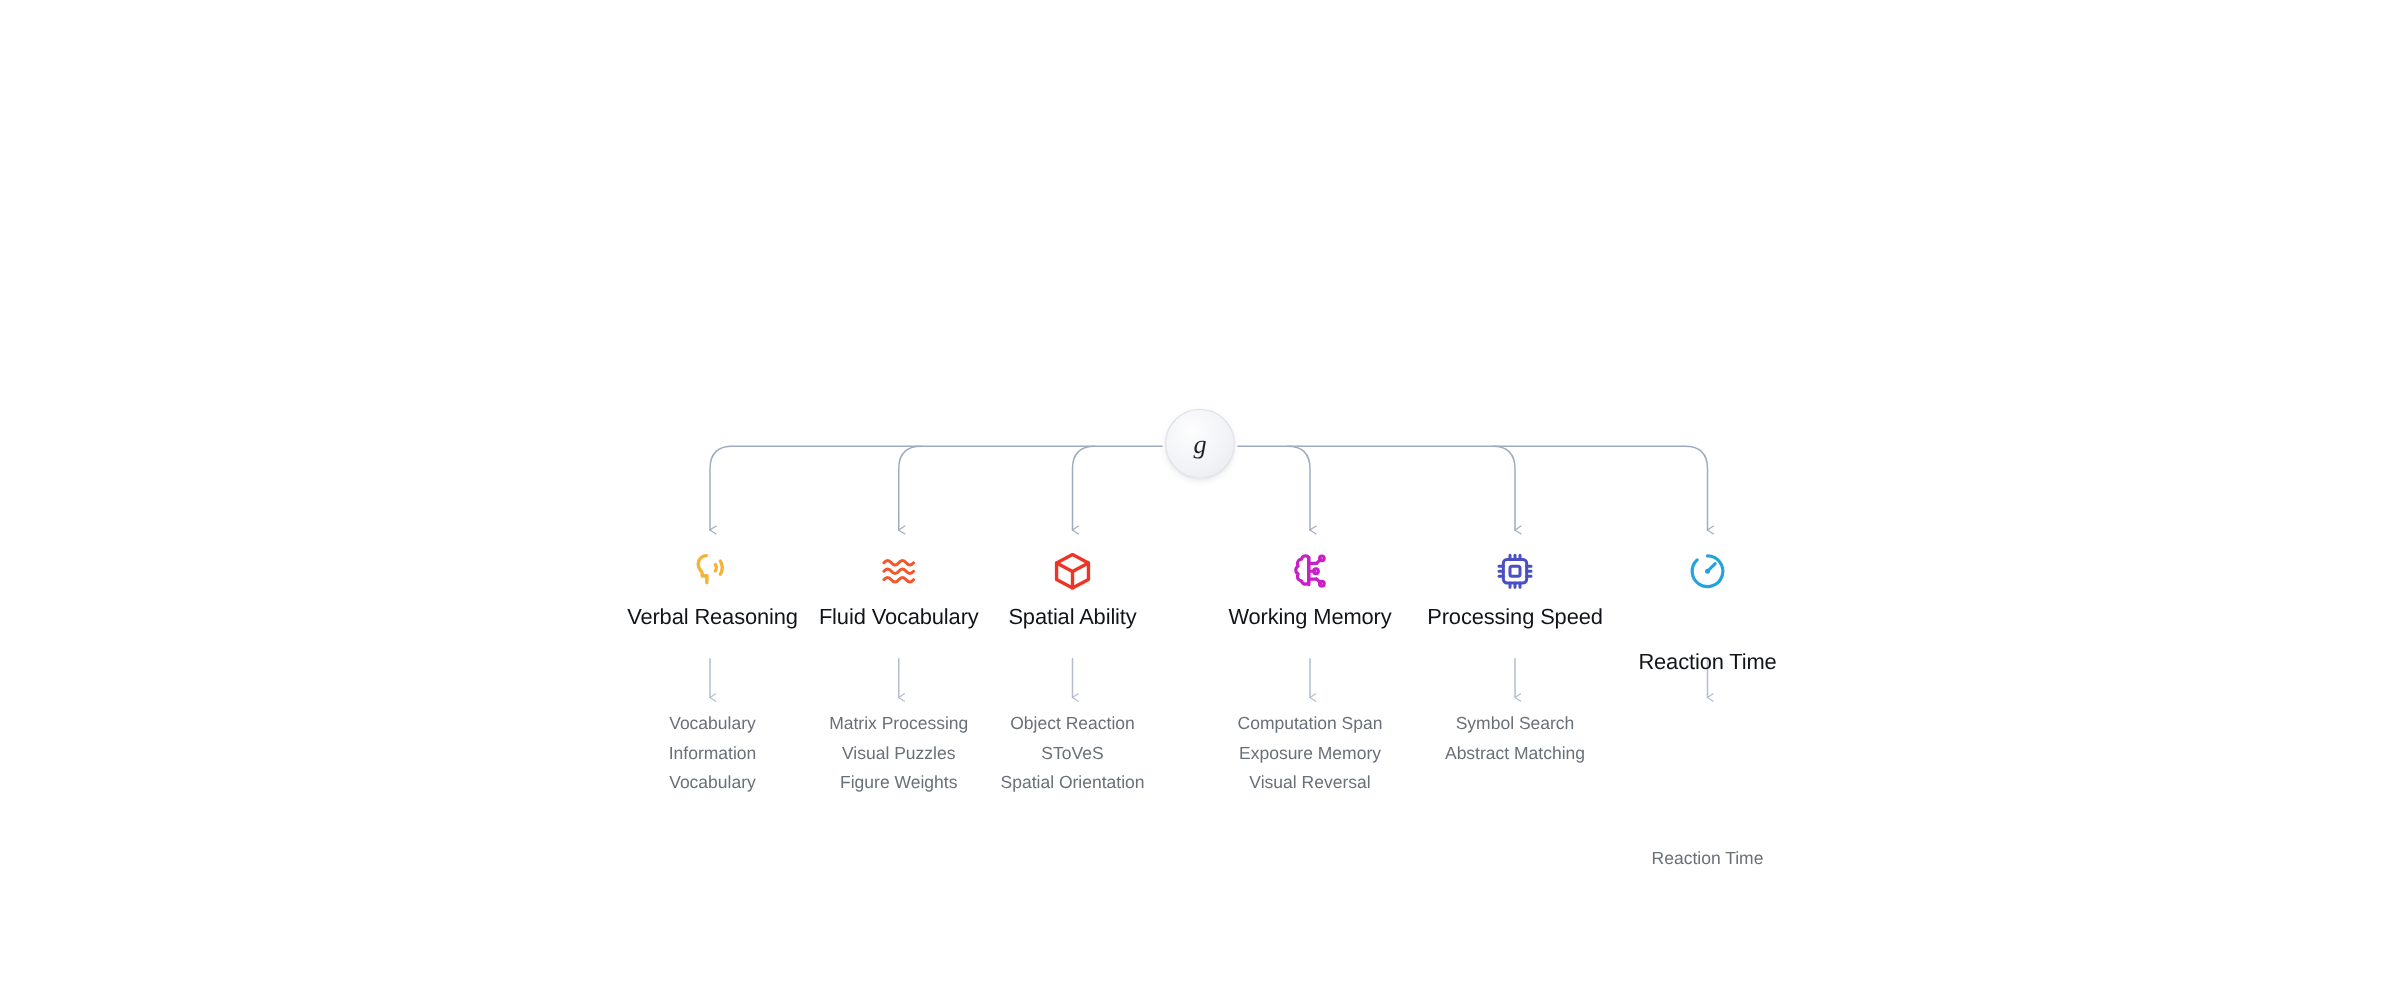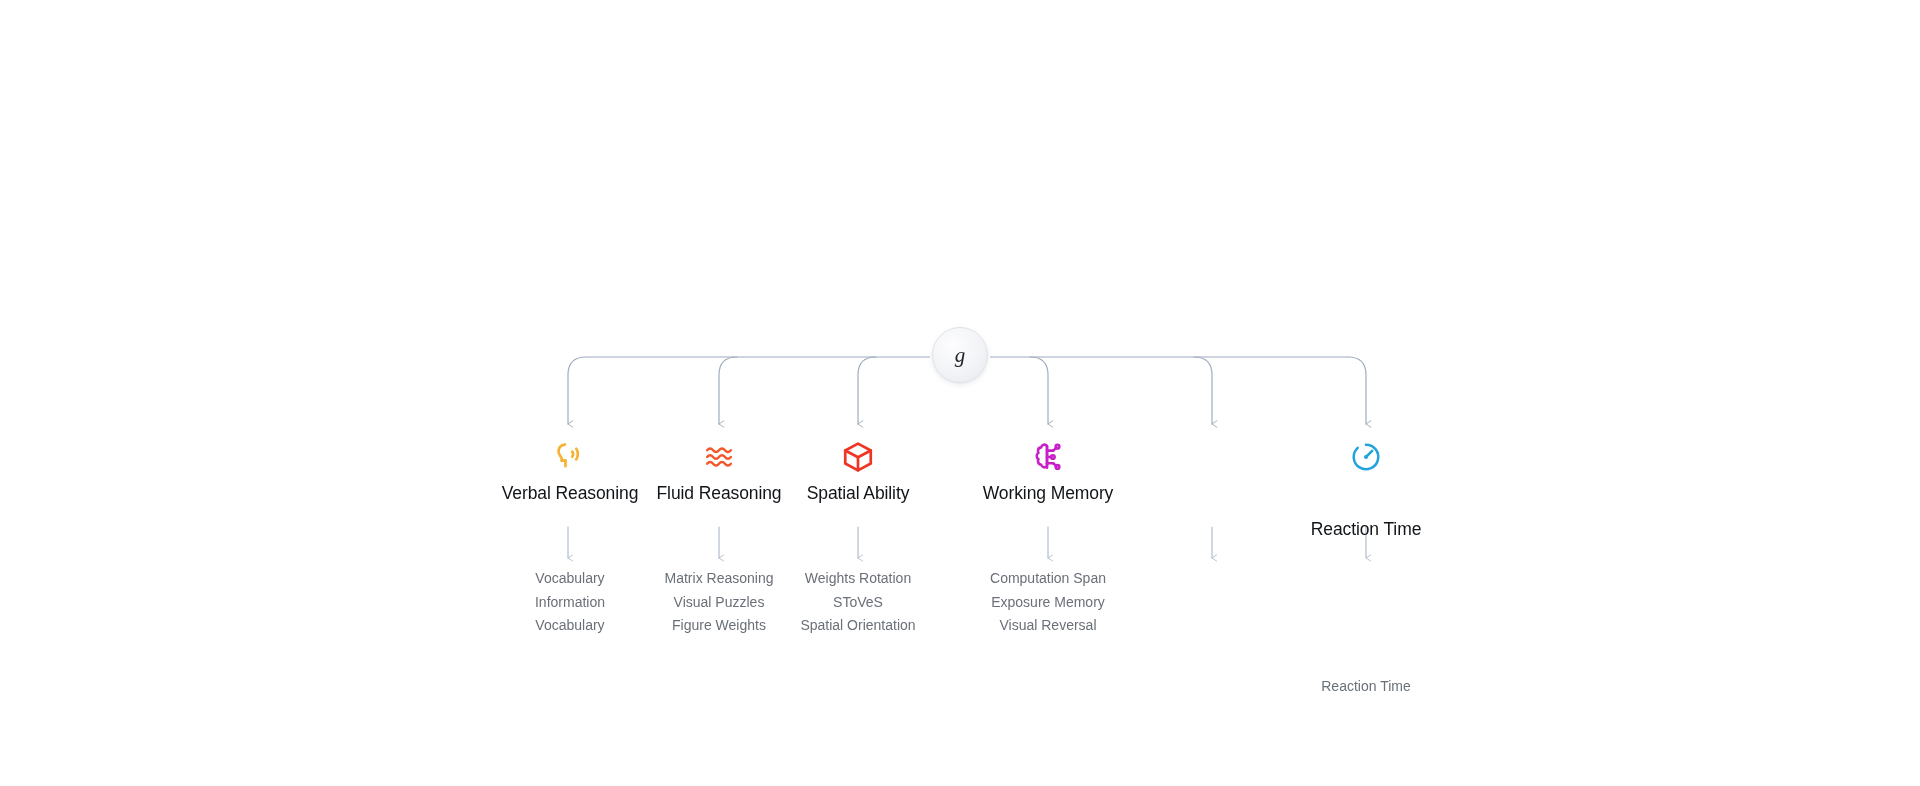--- a/index.html
+++ b/index.html
@@ -153,41 +153,41 @@
   </div>
 
   <div class="domain" style="left:719px;">
     <div class="domain-icon">
       <svg width="30" height="30" viewBox="0 0 24 24" fill="none" stroke="#f4562a" stroke-width="1.9" stroke-linecap="round" stroke-linejoin="round">
         <path d="M2.5 6.6c1.6-1.9 3.2-1.9 4.75 0 1.6 1.9 3.2 1.9 4.75 0 1.6-1.9 3.2-1.9 4.75 0 1.55 1.9 3.15 1.9 4.75 0"></path>
         <path d="M2.5 12c1.6-1.9 3.2-1.9 4.75 0 1.6 1.9 3.2 1.9 4.75 0 1.6-1.9 3.2-1.9 4.75 0 1.55 1.9 3.15 1.9 4.75 0"></path>
         <path d="M2.5 17.4c1.6-1.9 3.2-1.9 4.75 0 1.6 1.9 3.2 1.9 4.75 0 1.6-1.9 3.2-1.9 4.75 0 1.55 1.9 3.15 1.9 4.75 0"></path>
       </svg>
     </div>
-    <div class="domain-label">Fluid Reasoning</div>
-    <div class="sub-arrow"></div>
-    <div class="sub-list">
-      <div class="sub-item">Matrix Reasoning</div>
+    <div class="domain-label">Fluid Vocabulary</div>
+    <div class="sub-arrow"></div>
+    <div class="sub-list">
+      <div class="sub-item">Matrix Processing</div>
       <div class="sub-item">Visual Puzzles</div>
       <div class="sub-item">Figure Weights</div>
     </div>
   </div>
 
   <div class="domain" style="left:858px;">
     <div class="domain-icon">
       <svg width="34" height="34" viewBox="0 0 24 24" fill="none" stroke="#f03423" stroke-width="1.9" stroke-linecap="round" stroke-linejoin="round">
         <path d="M12 2.6 21 7.4v9.2L12 21.4 3 16.6V7.4z"></path>
         <path d="M3 7.4 12 12.2 21 7.4"></path>
         <path d="M12 12.2V21.4"></path>
       </svg>
     </div>
     <div class="domain-label">Spatial Ability</div>
     <div class="sub-arrow"></div>
     <div class="sub-list">
-      <div class="sub-item">Weights Rotation</div>
+      <div class="sub-item">Object Reaction</div>
       <div class="sub-item">SToVeS</div>
       <div class="sub-item">Spatial Orientation</div>
     </div>
   </div>
 
   <div class="domain" style="left:1048px;">
     <div class="domain-icon">
       <svg width="34" height="34" viewBox="0 0 24 24" fill="none" stroke="#c81fc8" stroke-width="1.8" stroke-linecap="round" stroke-linejoin="round">
         <path d="M11.3 4.2a2.3 2.3 0 0 0-4.1 1c-1.3.1-2.3 1.2-2.3 2.5 0 .5.2 1 .4 1.4-.8.4-1.3 1.2-1.3 2.2 0 1 .5 1.8 1.3 2.2-.2.4-.4.9-.4 1.4 0 1.3 1 2.4 2.3 2.5a2.3 2.3 0 0 0 4.1 1z"></path>
         <path d="M11.3 4.2v15.4"></path>
@@ -203,20 +203,38 @@
     </div>
     <div class="domain-label">Working Memory</div>
     <div class="sub-arrow"></div>
     <div class="sub-list">
       <div class="sub-item">Computation Span</div>
       <div class="sub-item">Exposure Memory</div>
       <div class="sub-item">Visual Reversal</div>
     </div>
   </div>
 
+  <div class="domain" style="left:1212px;">
+    <div class="domain-icon">
+      <svg width="32" height="32" viewBox="0 0 24 24" fill="none" stroke="#4a4fc4" stroke-width="1.8" stroke-linecap="round" stroke-linejoin="round">
+        <rect x="5" y="5" width="14" height="14" rx="2.2"></rect>
+        <rect x="9" y="9" width="6" height="6" rx="1.2"></rect>
+        <path d="M9 2.4v2.6M12 2.4v2.6M15 2.4v2.6"></path>
+        <path d="M9 19v2.6M12 19v2.6M15 19v2.6"></path>
+        <path d="M2.4 9H5M2.4 12H5M2.4 15H5"></path>
+        <path d="M19 9h2.6M19 12h2.6M19 15h2.6"></path>
+      </svg>
+    </div>
+    <div class="domain-label">Processing Speed</div>
+    <div class="sub-arrow"></div>
+    <div class="sub-list">
+      <div class="sub-item">Symbol Search</div>
+      <div class="sub-item">Abstract Matching</div>
+    </div>
+  </div>
 
   <div class="domain" style="left:1366px;gap:36px;">
     <div class="domain-icon">
       <svg width="32" height="32" viewBox="0 0 24 24" fill="none" stroke="#22a3dd" stroke-width="1.9" stroke-linecap="round" stroke-linejoin="round">
         <path d="M12 2.8a9.2 9.2 0 1 1-6.2 2.4"></path>
         <path d="M12 12 16.6 7.4"></path>
         <circle cx="12" cy="12" r="1.5" fill="#22a3dd" stroke="none"></circle>
       </svg>
     </div>
     <div class="domain-label">Reaction Time</div>

